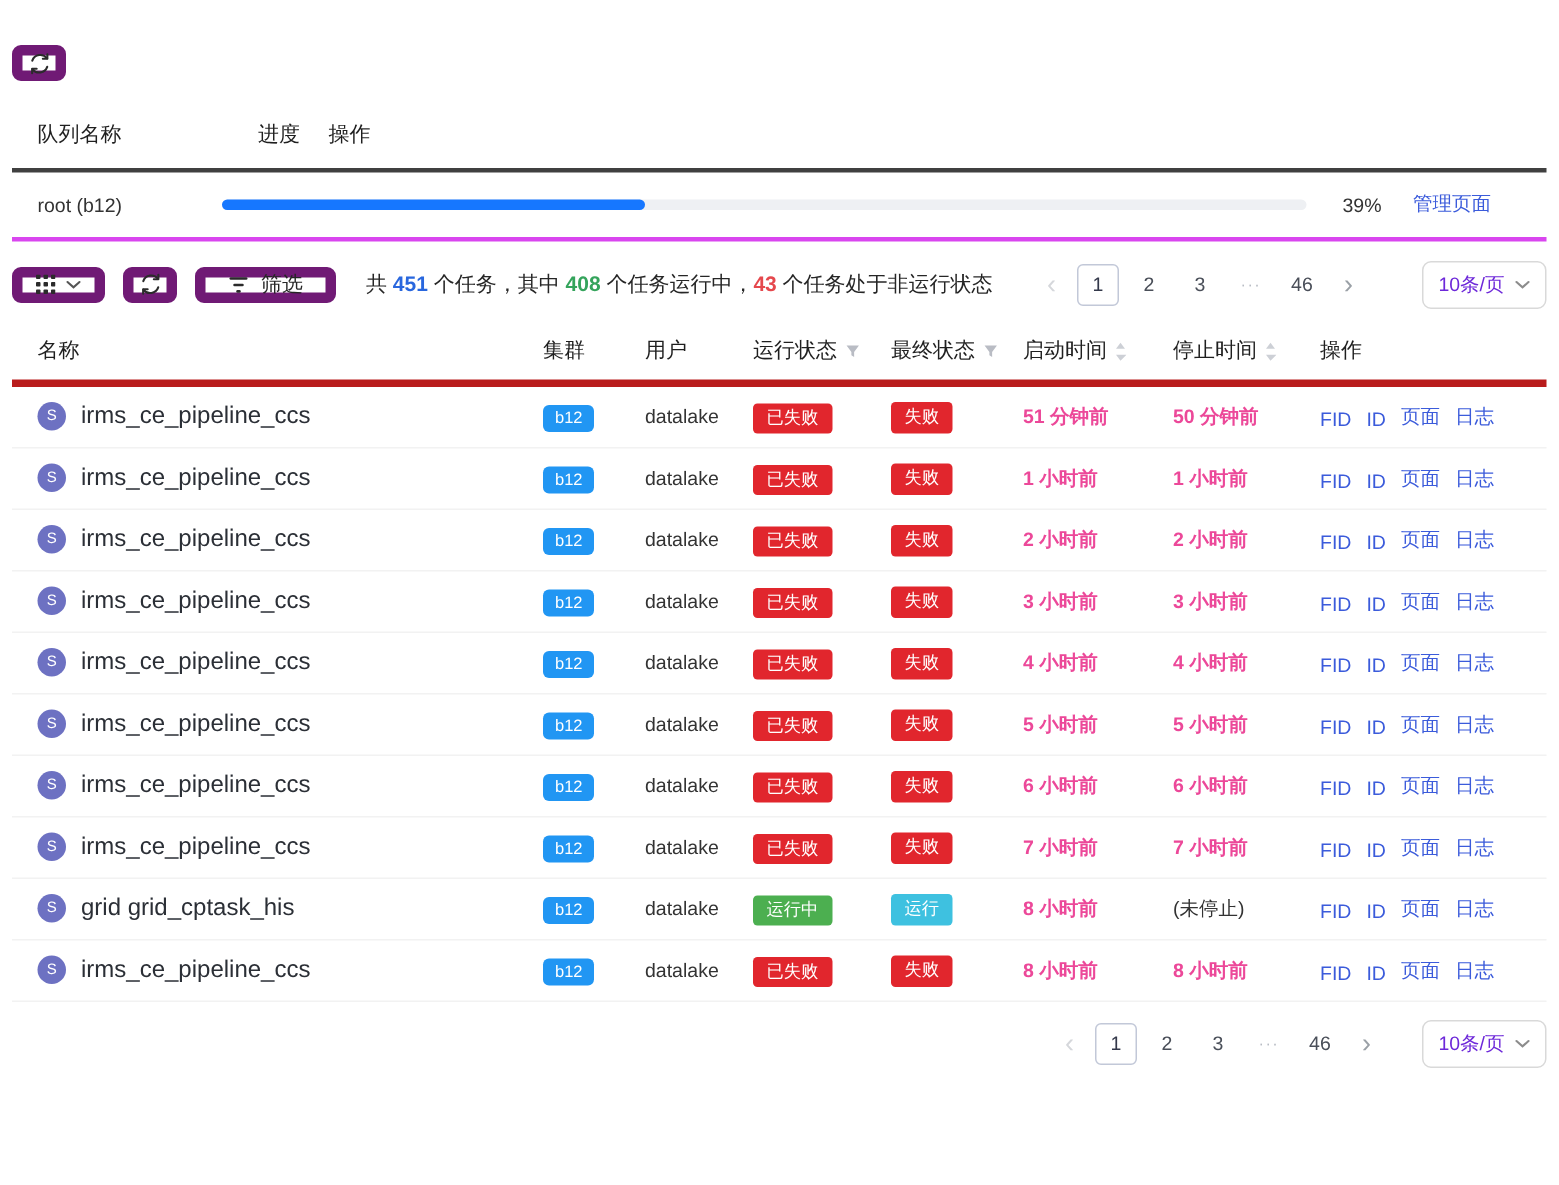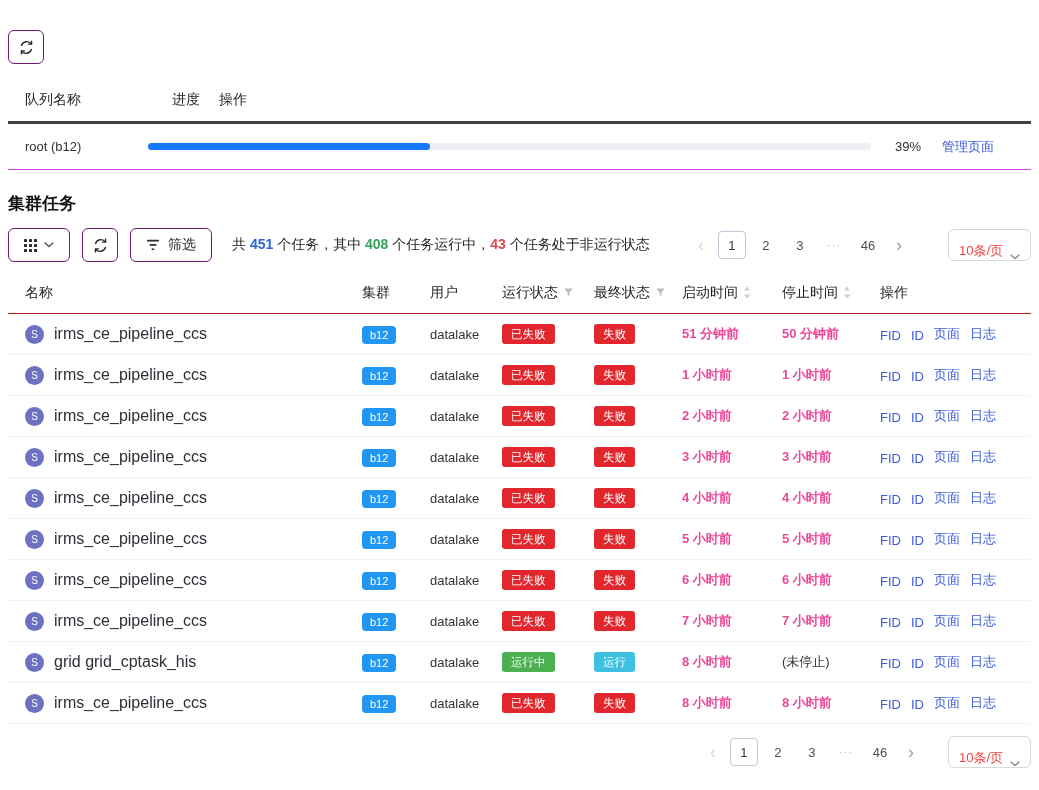--- a/index.html
+++ b/index.html
@@ -1,28 +1,28 @@
 <!DOCTYPE html>
 <html style="--link: #3b5bdb; --progress-fill: #1677ff; --cluster-badge: #2196f3; --avatar-bg: #6d71c2; --status-failed: #e1262d; --status-running: #4caf50; --status-run: #3ec1e0; --count-total: #2967de; --count-running: #35a45c; --count-stopped: #e5484d;"><head>
 <meta charset="utf-8">
 <style>
   *{box-sizing:border-box;margin:0;padding:0;}
   html,body{width:1039px;height:790px;}
   body{font-family:"Liberation Sans","DejaVu Sans",sans-serif;background:#fff;color:#262626;overflow:hidden;}
   .page{padding:14px 8px 0;}
   .section-title{font-size:17px;font-weight:700;color:#121212;}
   .btn-row{margin-top:16px;}
-  .btn{display:inline-flex;align-items:center;justify-content:center;gap:8px;height:34px;border:1px solid #701a75;border-radius:6px;background:#fff;cursor:pointer;font-size:14px;color:#262626;font-family:inherit;}
+  .btn{display:inline-flex;align-items:center;justify-content:center;gap:8px;height:24px;border:7px solid #701a75;border-radius:6px;background:#fff;cursor:pointer;font-size:14px;color:#262626;font-family:inherit;}
   .icon-btn{width:36px;}
   .grid-btn{width:62px;gap:7px;}
   .filter-btn{padding:0 15px;gap:8px;}
   .svg-icon{display:inline-flex;align-items:center;}
   .res-table{margin-top:14px;}
   .res-header{display:flex;align-items:center;height:46px;border-bottom:3px solid #404040;font-size:14px;font-weight:500;color:#1f1f1f;}
-  .res-row{display:flex;align-items:center;height:46px;border-bottom:1px solid #d946ef;font-size:13px;color:#333;}
+  .res-row{display:flex;align-items:center;height:46px;border-bottom:3px solid #d946ef;font-size:13px;color:#333;}
   .rc{flex:none;}
   .rc-queue{width:140px;padding-left:17px;}
   .rc-cap{width:723px;}
   .rc-prog{width:47px;margin-left:24px;}
   .rc-ops{flex:1;}
   .progress-track{width:100%;height:7px;background:#eef0f3;border-radius:4px;}
   .progress-fill{height:100%;background:var(--progress-fill);border-radius:4px;}
   .tasks-title{margin-top:22px;}
   .toolbar{display:flex;align-items:center;margin-top:13px;gap:12px;}
   .summary{font-size:14px;color:#262626;margin-left:8px;}
@@ -31,31 +31,31 @@
   .n-running{color:var(--count-running);}
   .n-stopped{color:var(--count-stopped);}
   .spacer{flex:1;}
   .pagination{display:flex;align-items:center;gap:6px;}
   .pg-arrow{width:22px;height:28px;display:flex;align-items:center;justify-content:center;font-size:18px;cursor:pointer;}
   .pg-prev{color:#d5d7db;}
   .pg-next{color:#9aa0a6;}
   .pg-item{min-width:28px;height:28px;display:flex;align-items:center;justify-content:center;font-size:13px;color:#4a4f59;cursor:pointer;border-radius:4px;}
   .pg-item.active{border:1px solid #c2c8d8;color:#33384a;background:#fff;}
   .pg-item.ellipsis{color:#b8bcc4;font-size:11px;letter-spacing:1px;cursor:default;}
-  .page-size{display:flex;align-items:flex-end;justify-content:space-between;height:32px;min-width:76px;border:1px solid #d9d9d9;border-radius:6px;padding:0 10px;font-size:13px;color:#ef4444;cursor:pointer;margin-left:26px;gap:7px;background:#fff;}
+  .page-size{display:flex;align-items:center;justify-content:space-between;height:32px;min-width:76px;border:1px solid #d9d9d9;border-radius:6px;padding:0 10px;font-size:13px;color:#6d28d9;cursor:pointer;margin-left:26px;gap:7px;background:#fff;}
   .task-table{margin-top:10px;}
-  .task-header{display:flex;align-items:center;height:42px;border-bottom:1px solid #b91c1c;font-size:14px;font-weight:500;color:#1f1f1f;}
+  .task-header{display:flex;align-items:center;height:42px;border-bottom:5px solid #b91c1c;font-size:14px;font-weight:500;color:#1f1f1f;}
   .task-header .tc{display:flex;align-items:center;gap:5px;}
   .task-row{display:flex;align-items:center;height:41px;border-bottom:1px solid #f2f2f2;font-size:13px;color:#333;}
   .tc{flex:none;}
   .c0{width:354px;padding-left:17px;}
   .c1{width:68px;}
   .c2{width:72px;}
   .c3{width:92px;}
-  .c4{width:88px;}
+  .c4{width:88px;font-family:Liberation Mono, monospace;}
   .c5{width:100px;}
   .c6{width:98px;}
   .c7{flex:1;}
   .name-cell{display:flex;align-items:center;gap:10px;}
   .avatar{width:19px;height:19px;border-radius:50%;background:var(--avatar-bg);color:#fff;font-size:10px;display:inline-flex;align-items:center;justify-content:center;flex:none;}
   .task-name{color:#2b2f36;font-size:16px;}
   .cluster-badge{background:var(--cluster-badge);color:#fff;font-size:11px;padding:3px 8px;border-radius:4px;}
   .status-badge{color:#fff;font-size:11.5px;padding:4px 9px;border-radius:3px;}
   .st-failed{background:var(--status-failed);margin-top:41px;}
   .st-running{background:var(--status-running);}
@@ -99,21 +99,20 @@
             <div class="progress-track">
               <div class="progress-fill" style="width: 39%;"></div>
             </div>
           </div>
           <div class="rc rc-prog">39%</div>
           <div class="rc rc-ops"><a class="link">管理页面</a></div>
         </div>
       </div>
   </div>
 
-  <h2 class="section-title tasks-title">集群任务</h2>
 
   <div class="toolbar">
     <button class="btn grid-btn">
       <span class="svg-icon">
         <svg width="13" height="13" viewBox="0 0 13 13" fill="#2b2b2b">
           <rect x="0" y="0" width="3" height="3" rx="0.6"></rect>
             <rect x="5" y="0" width="3" height="3" rx="0.6"></rect>
             <rect x="10" y="0" width="3" height="3" rx="0.6"></rect>
           <rect x="0" y="5" width="3" height="3" rx="0.6"></rect>
             <rect x="5" y="5" width="3" height="3" rx="0.6"></rect>

